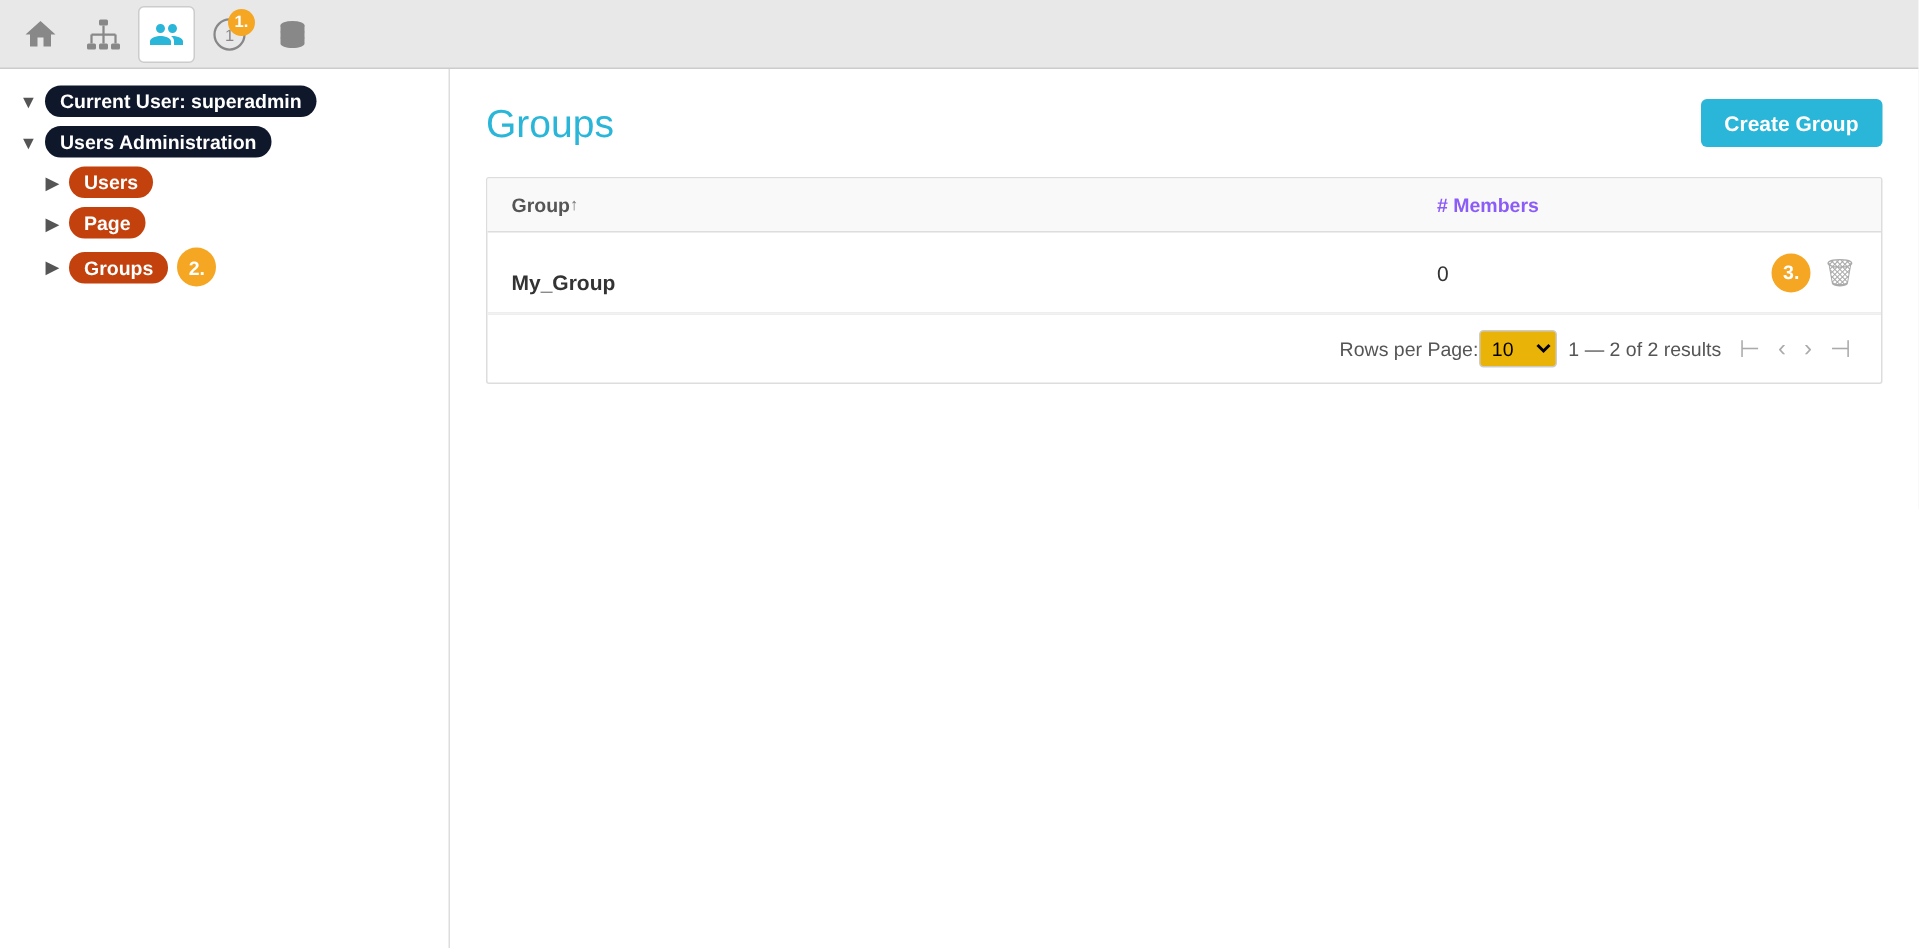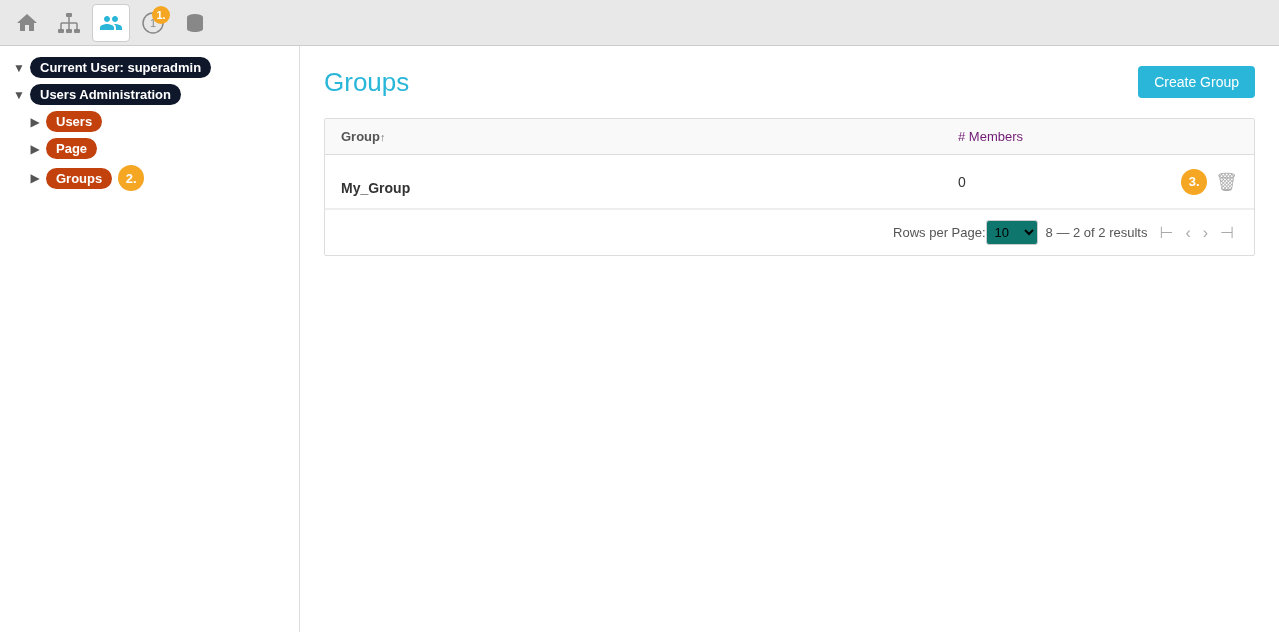--- a/index.html
+++ b/index.html
@@ -132,21 +132,21 @@
       font-weight: normal;
     }
     .create-group-btn {
       background: #29b6d8;
       color: white;
       border: none;
       padding: 8px 16px;
       border-radius: 4px;
       cursor: pointer;
       font-size: 14px;
-      font-weight: normal;
+      font-weight: bold;
     }
 
     
     .table-container {
       border: 1px solid #ddd;
       border-radius: 2px;
     }
     .table-header {
       display: flex;
       background: #f9f9f9;
@@ -158,22 +158,22 @@
       font-weight: bold;
       color: #555;
       font-size: 13px;
       display: flex;
       align-items: center;
       gap: 0;
       text-align: center;
     }
     .col-members {
       width: 200px;
-      font-weight: normal;
-      color: #701a75;
+      font-weight: bold;
+      color: #8b5cf6;
       font-size: 13px;
     }
     .col-actions {
       width: 80px;
     }
     .sort-icon {
       font-size: 11px;
       color: #777;
     }
     .table-row {
@@ -213,21 +213,21 @@
     }
     .rows-per-page-label {
       color: #555;
       font-size: 13px;
     }
     .rows-select {
       border: 1px solid #ccc;
       border-radius: 3px;
       padding: 3px 4px;
       font-size: 13px;
-      background: #0f766e;
+      background: #eab308;
     }
     .results-text {
       color: #555;
       font-size: 13px;
       margin: 0 8px;
     }
     .pagination-nav {
       display: flex;
       gap: 4px;
       align-items: center;
@@ -360,21 +360,21 @@
 
 
       <div class="pagination-row">
         <span class="rows-per-page-label">Rows per Page:</span>
         <select class="rows-select">
           <option>10</option>
           <option>25</option>
           <option>50</option>
           <option>100</option>
         </select>
-        <span class="results-text">8 — 2 of 2 results</span>
+        <span class="results-text">1 — 2 of 2 results</span>
         <div class="pagination-nav">
           <button class="page-btn" title="First page">⊢</button>
           <button class="page-btn" title="Previous page">‹</button>
           <button class="page-btn" title="Next page">›</button>
           <button class="page-btn" title="Last page">⊣</button>
         </div>
       </div>
     </div>
   </div>
 </div>

